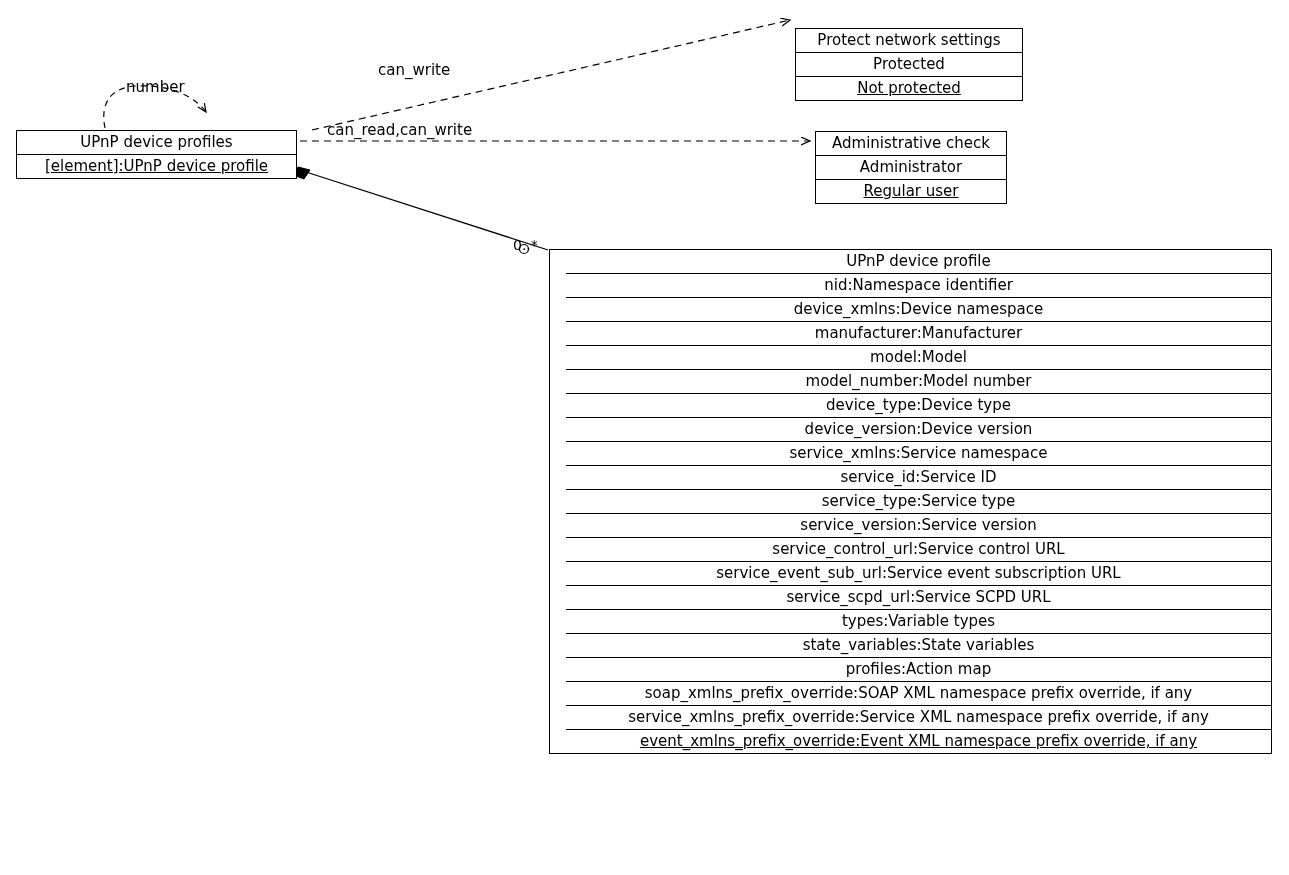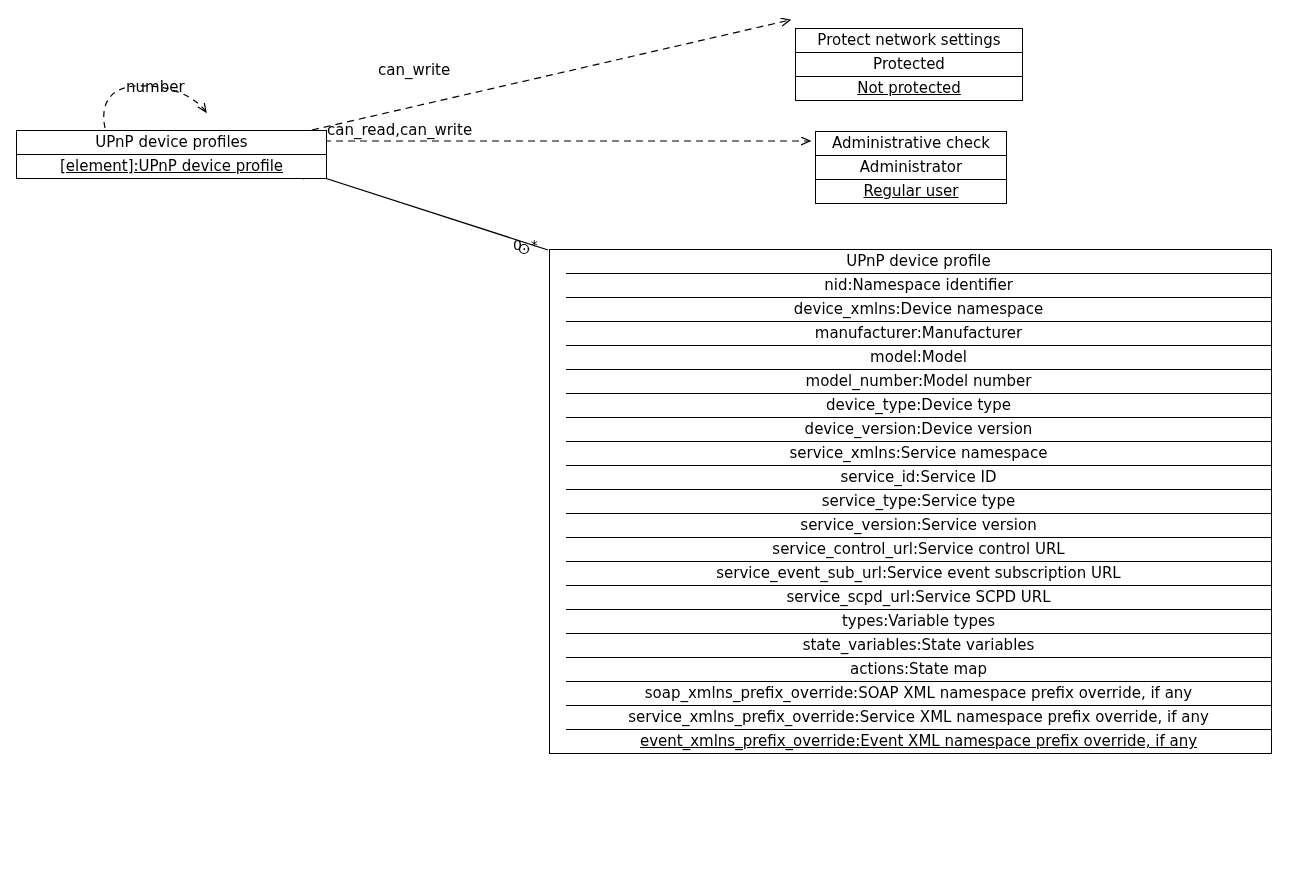--- a/index.html
+++ b/index.html
@@ -91,21 +91,21 @@
     <div class="row left">Protected</div>
     <div class="row left">Not protected</div>
   </div>
 
   <div class="box" style="left:815px; top:131px; width:192px;">
     <div class="row header">Administrative check</div>
     <div class="row left">Administrator</div>
     <div class="row left">Regular user</div>
   </div>
 
-  <div class="box" style="left:16px; top:130px; width:311px;">
+  <div class="box" style="left:16px; top:130px; width:281px;">
     <div class="row header">UPnP device profiles</div>
     <div class="row left">[element]:UPnP device profile</div>
   </div>
 
   <div class="box" style="left:549px; top:249px; width:723px;padding-left:16px;">
     <div class="row header">UPnP device profile</div>
     <div class="row left">nid:Namespace identifier</div>
     <div class="row left">device_xmlns:Device namespace</div>
     <div class="row left">manufacturer:Manufacturer</div>
     <div class="row left">model:Model</div>
@@ -114,21 +114,21 @@
     <div class="row left">device_version:Device version</div>
     <div class="row left">service_xmlns:Service namespace</div>
     <div class="row left">service_id:Service ID</div>
     <div class="row left">service_type:Service type</div>
     <div class="row left">service_version:Service version</div>
     <div class="row left">service_control_url:Service control URL</div>
     <div class="row left">service_event_sub_url:Service event subscription URL</div>
     <div class="row left">service_scpd_url:Service SCPD URL</div>
     <div class="row left">types:Variable types</div>
     <div class="row left">state_variables:State variables</div>
-    <div class="row left">actions:State map</div>
+    <div class="row left">profiles:Action map</div>
     <div class="row left">soap_xmlns_prefix_override:SOAP XML namespace prefix override, if any</div>
     <div class="row left">service_xmlns_prefix_override:Service XML namespace prefix override, if any</div>
     <div class="row left">event_xmlns_prefix_override:Event XML namespace prefix override, if any</div>
   </div>
 
   <div class="edge-label" style="left:126px; top:79px;">number</div>
   <div class="edge-label" style="left:378px; top:62px;">can_write</div>
   <div class="edge-label" style="left:327px; top:122px;">can_read,can_write</div>
   <div class="mult-label" style="left:513px; top:238px;">0..*</div>
 

